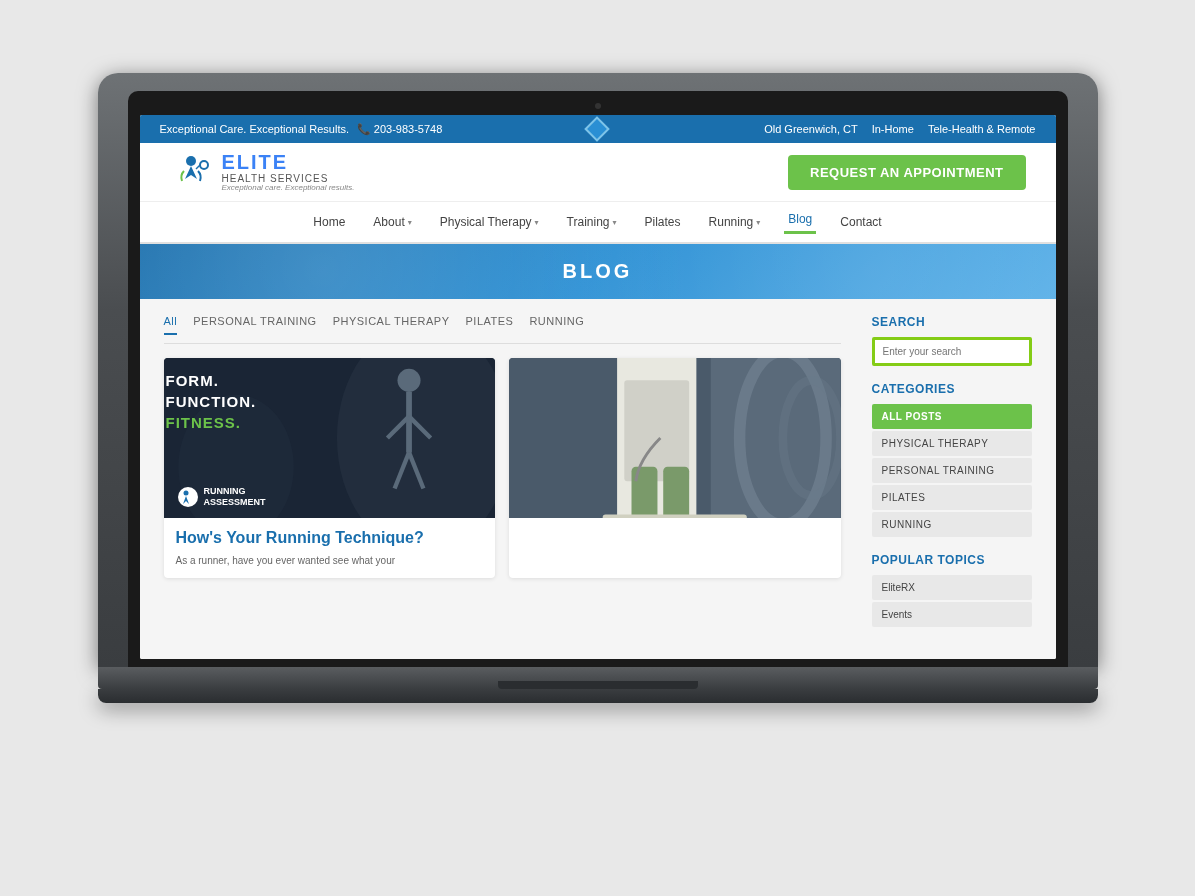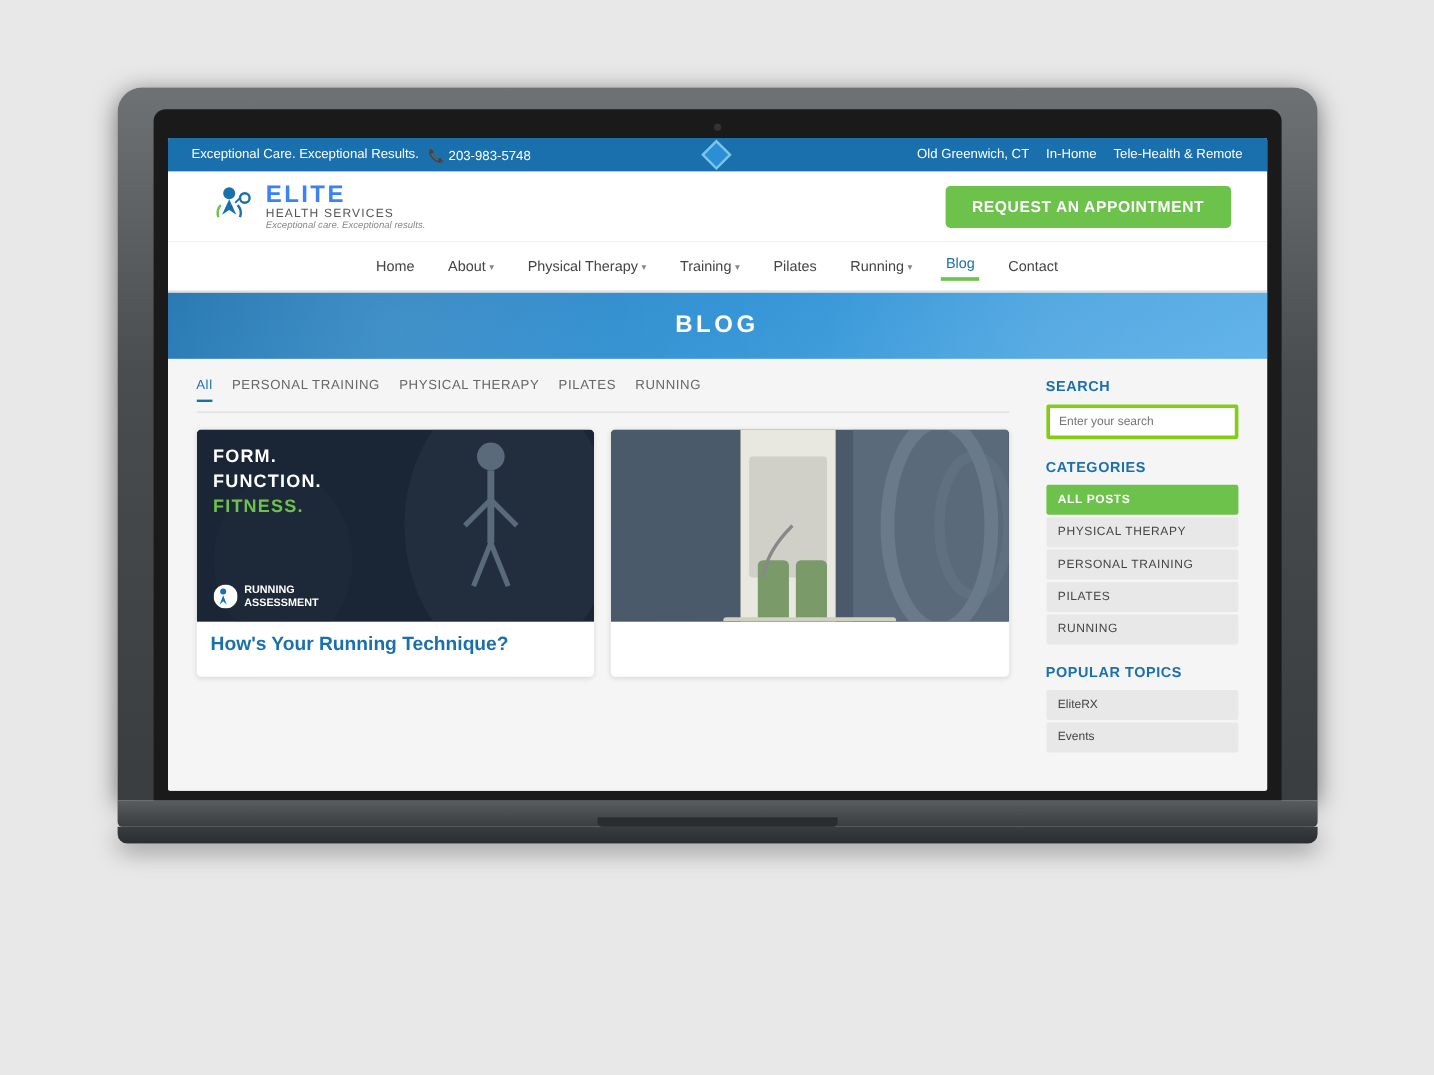--- a/index.html
+++ b/index.html
@@ -456,36 +456,37 @@
                     <ellipse cx="180" cy="80" rx="60" ry="80" fill="#2a3545" opacity="0.5"></ellipse>
                     <ellipse cx="50" cy="100" rx="40" ry="50" fill="#243040" opacity="0.4"></ellipse>
 
                     <circle cx="170" cy="40" r="8" fill="#5a6a7a"></circle>
                     <line x1="170" y1="48" x2="170" y2="90" stroke="#5a6a7a" stroke-width="4"></line>
                     <line x1="170" y1="65" x2="155" y2="80" stroke="#5a6a7a" stroke-width="3"></line>
                     <line x1="170" y1="65" x2="185" y2="80" stroke="#5a6a7a" stroke-width="3"></line>
                     <line x1="170" y1="90" x2="160" y2="115" stroke="#5a6a7a" stroke-width="3"></line>
                     <line x1="170" y1="90" x2="180" y2="115" stroke="#5a6a7a" stroke-width="3"></line>
                   </svg>
-                  <div style="position:absolute;top:12px;left:14px;line-height:1.4;">
+                  <div style="position:absolute;top:12px;left:2px;line-height:1.4;">
                     <div style="font-size:15px;font-weight:bold;color:#fff;letter-spacing:1px;">FORM.</div>
                     <div style="font-size:15px;font-weight:bold;color:#fff;letter-spacing:1px;">FUNCTION.</div>
                     <div style="font-size:15px;font-weight:bold;color:#6cc24a;letter-spacing:1px;">FITNESS.</div>
                   </div>
                   <div style="position:absolute;bottom:10px;left:14px;display:flex;align-items:center;gap:6px;">
                     <svg width="20" height="20" viewBox="0 0 20 20">
                       <circle cx="10" cy="10" r="10" fill="#fff"></circle>
                       <circle cx="8" cy="6" r="2.5" fill="#1a6fad"></circle>
                       <path d="M8 9 L5 17 L8 14 L11 17 Z" fill="#1a6fad"></path>
                     </svg>
                     <div style="font-size:9px;color:#fff;font-weight:bold;line-height:1.2;">RUNNING<br>ASSESSMENT</div>
                   </div>
                 </div>
                 <div class="blog-card-body">
                   <div class="blog-card-title">How's Your Running Technique?</div>
+                  <div class="blog-card-excerpt">As a runner, have you ever wanted see what your</div>
                 </div>
               </div>
 
               <div class="blog-card">
                 <div class="card-img-placeholder card-img-2">
                   <svg style="position:absolute;top:0;left:0;width:100%;height:100%" viewBox="0 0 230 160" preserveAspectRatio="xMidYMid slice">
                     <rect width="230" height="160" fill="#4a5a6a"></rect>
 
                     <rect x="140" y="0" width="90" height="160" fill="#5a6a7a"></rect>
 

